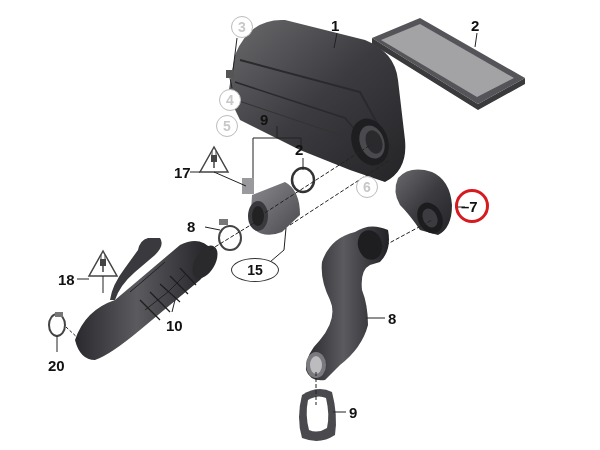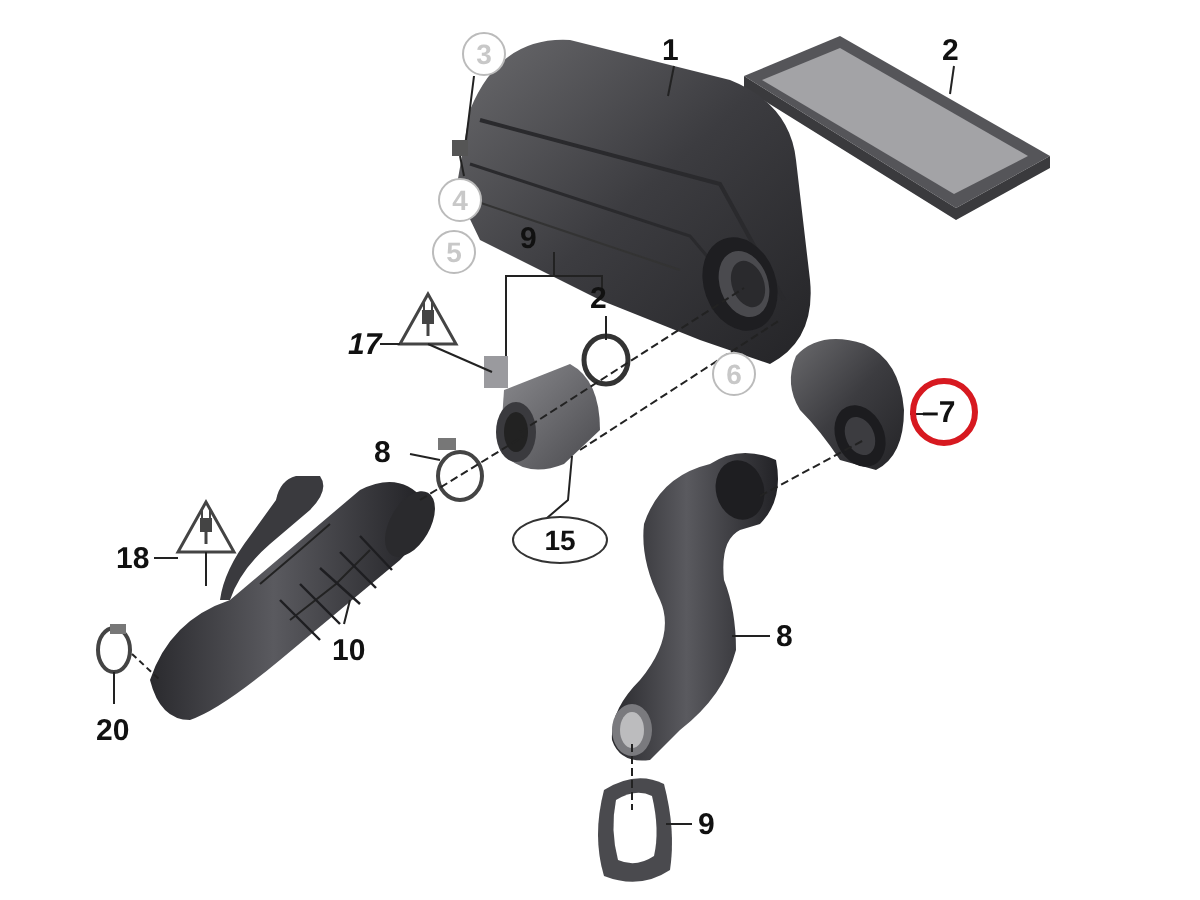--- a/index.html
+++ b/index.html
@@ -155,15 +155,15 @@
 <div class="highlight-ring" style="left:455px;top:189px;"></div>
 <div class="callout" style="left:461px;top:199px;"><span>–</span><span>7</span></div>
 
 <div class="callout" style="left:388px;top:311px;">8</div>
 <div class="callout" style="left:349px;top:405px;">9</div>
 <div class="callout" style="left:166px;top:318px;">10</div>
 <div class="callout" style="left:187px;top:219px;">8</div>
 <div class="callout" style="left:48px;top:358px;">20</div>
 <div class="callout" style="left:260px;top:112px;">9</div>
 <div class="callout" style="left:295px;top:142px;">2</div>
-<div class="callout-circle" style="left:256px;top:258px;width:48px;height:24px;">15</div>
-<div class="callout" style="left:174px;top:165px;font-style:italic;">17</div>
+<div class="callout-circle" style="left:231px;top:258px;width:48px;height:24px;">15</div>
+<div class="callout" style="left:174px;top:165px;">17</div>
 <div class="callout" style="left:58px;top:272px;">18</div>
 
 </body></html>

